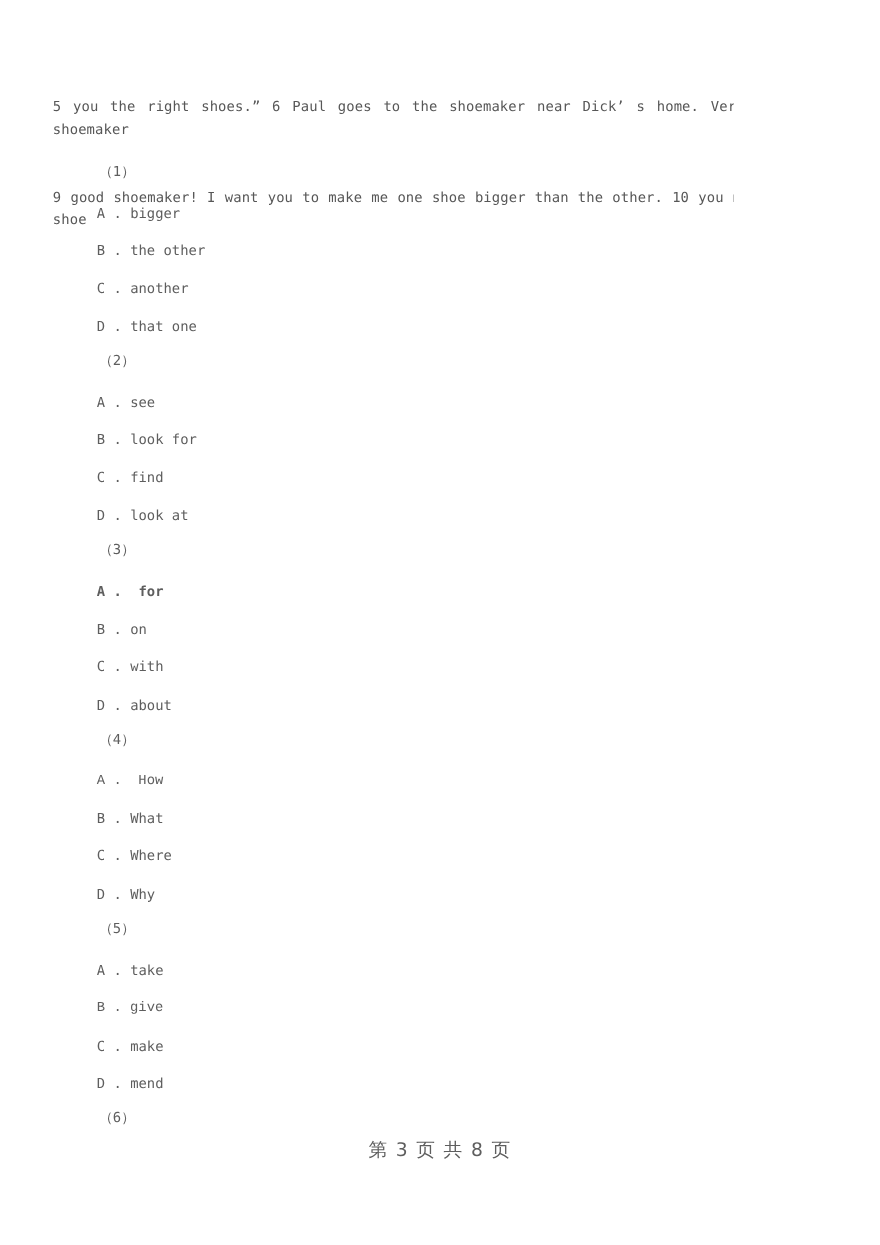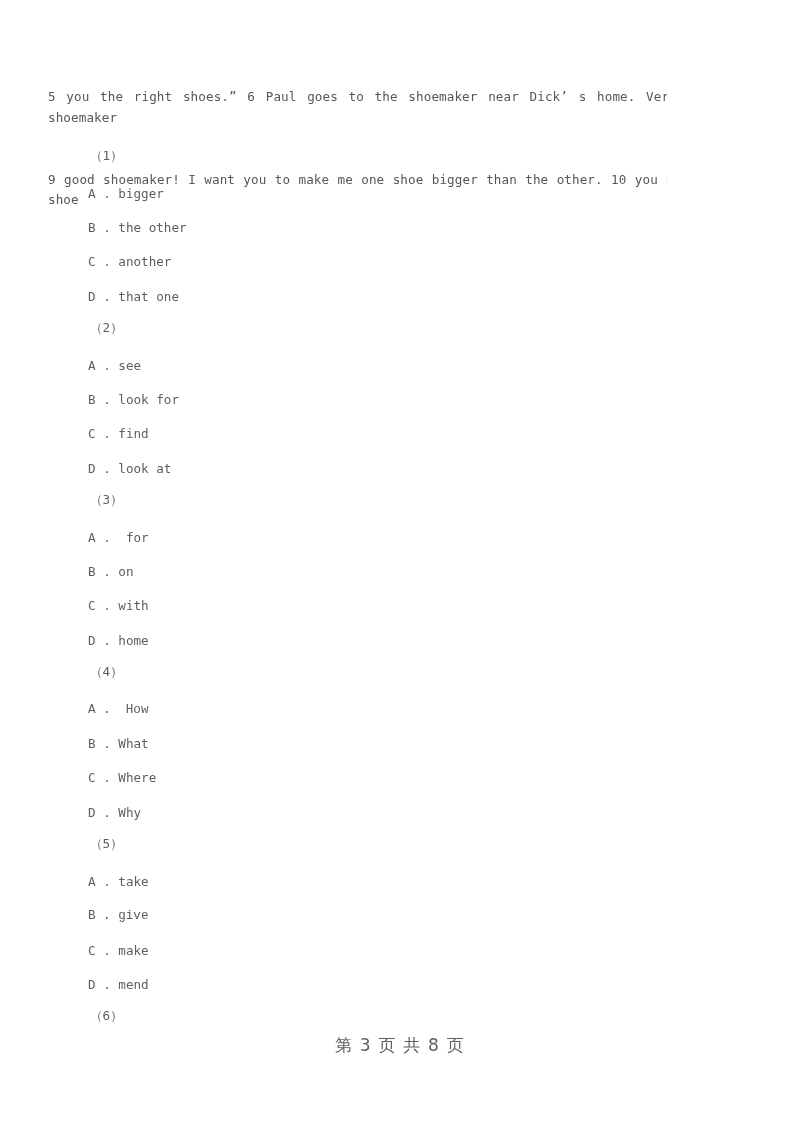--- a/index.html
+++ b/index.html
@@ -101,24 +101,24 @@
   <div class="opt" style="left:88px; top:254px;">C . another</div>
   <div class="opt" style="left:88px; top:289px;">D . that one</div>
 
   <div class="qnum" style="left:90px; top:320px;">（2）</div>
   <div class="opt" style="left:88px; top:358px;">A . see</div>
   <div class="opt" style="left:88px; top:392px;">B . look for</div>
   <div class="opt" style="left:88px; top:426px;">C . find</div>
   <div class="opt" style="left:88px; top:461px;">D . look at</div>
 
   <div class="qnum" style="left:90px; top:492px;">（3）</div>
-  <div class="opt" style="left:88px; top:530px;">A .  for</div>
+  <div class="opt" style="left:88px; top:530px;font-weight:bold;">A .  for</div>
   <div class="opt" style="left:88px; top:564px;">B . on</div>
   <div class="opt" style="left:88px; top:598px;">C . with</div>
-  <div class="opt" style="left:88px; top:633px;">D . home</div>
+  <div class="opt" style="left:88px; top:633px;">D . about</div>
 
   <div class="qnum" style="left:90px; top:664px;">（4）</div>
   <div class="opt" style="left:88px; top:702px;font-family:Liberation Mono, monospace;">A .  How</div>
   <div class="opt" style="left:88px; top:736px;">B . What</div>
   <div class="opt" style="left:88px; top:770px;">C . Where</div>
   <div class="opt" style="left:88px; top:805px;">D . Why</div>
 
   <div class="qnum" style="left:90px; top:836px;">（5）</div>
   <div class="opt" style="left:88px; top:874px;">A . take</div>
   <div class="opt" style="left:88px; top:908px;font-family:Liberation Mono, monospace;">B . give</div>

